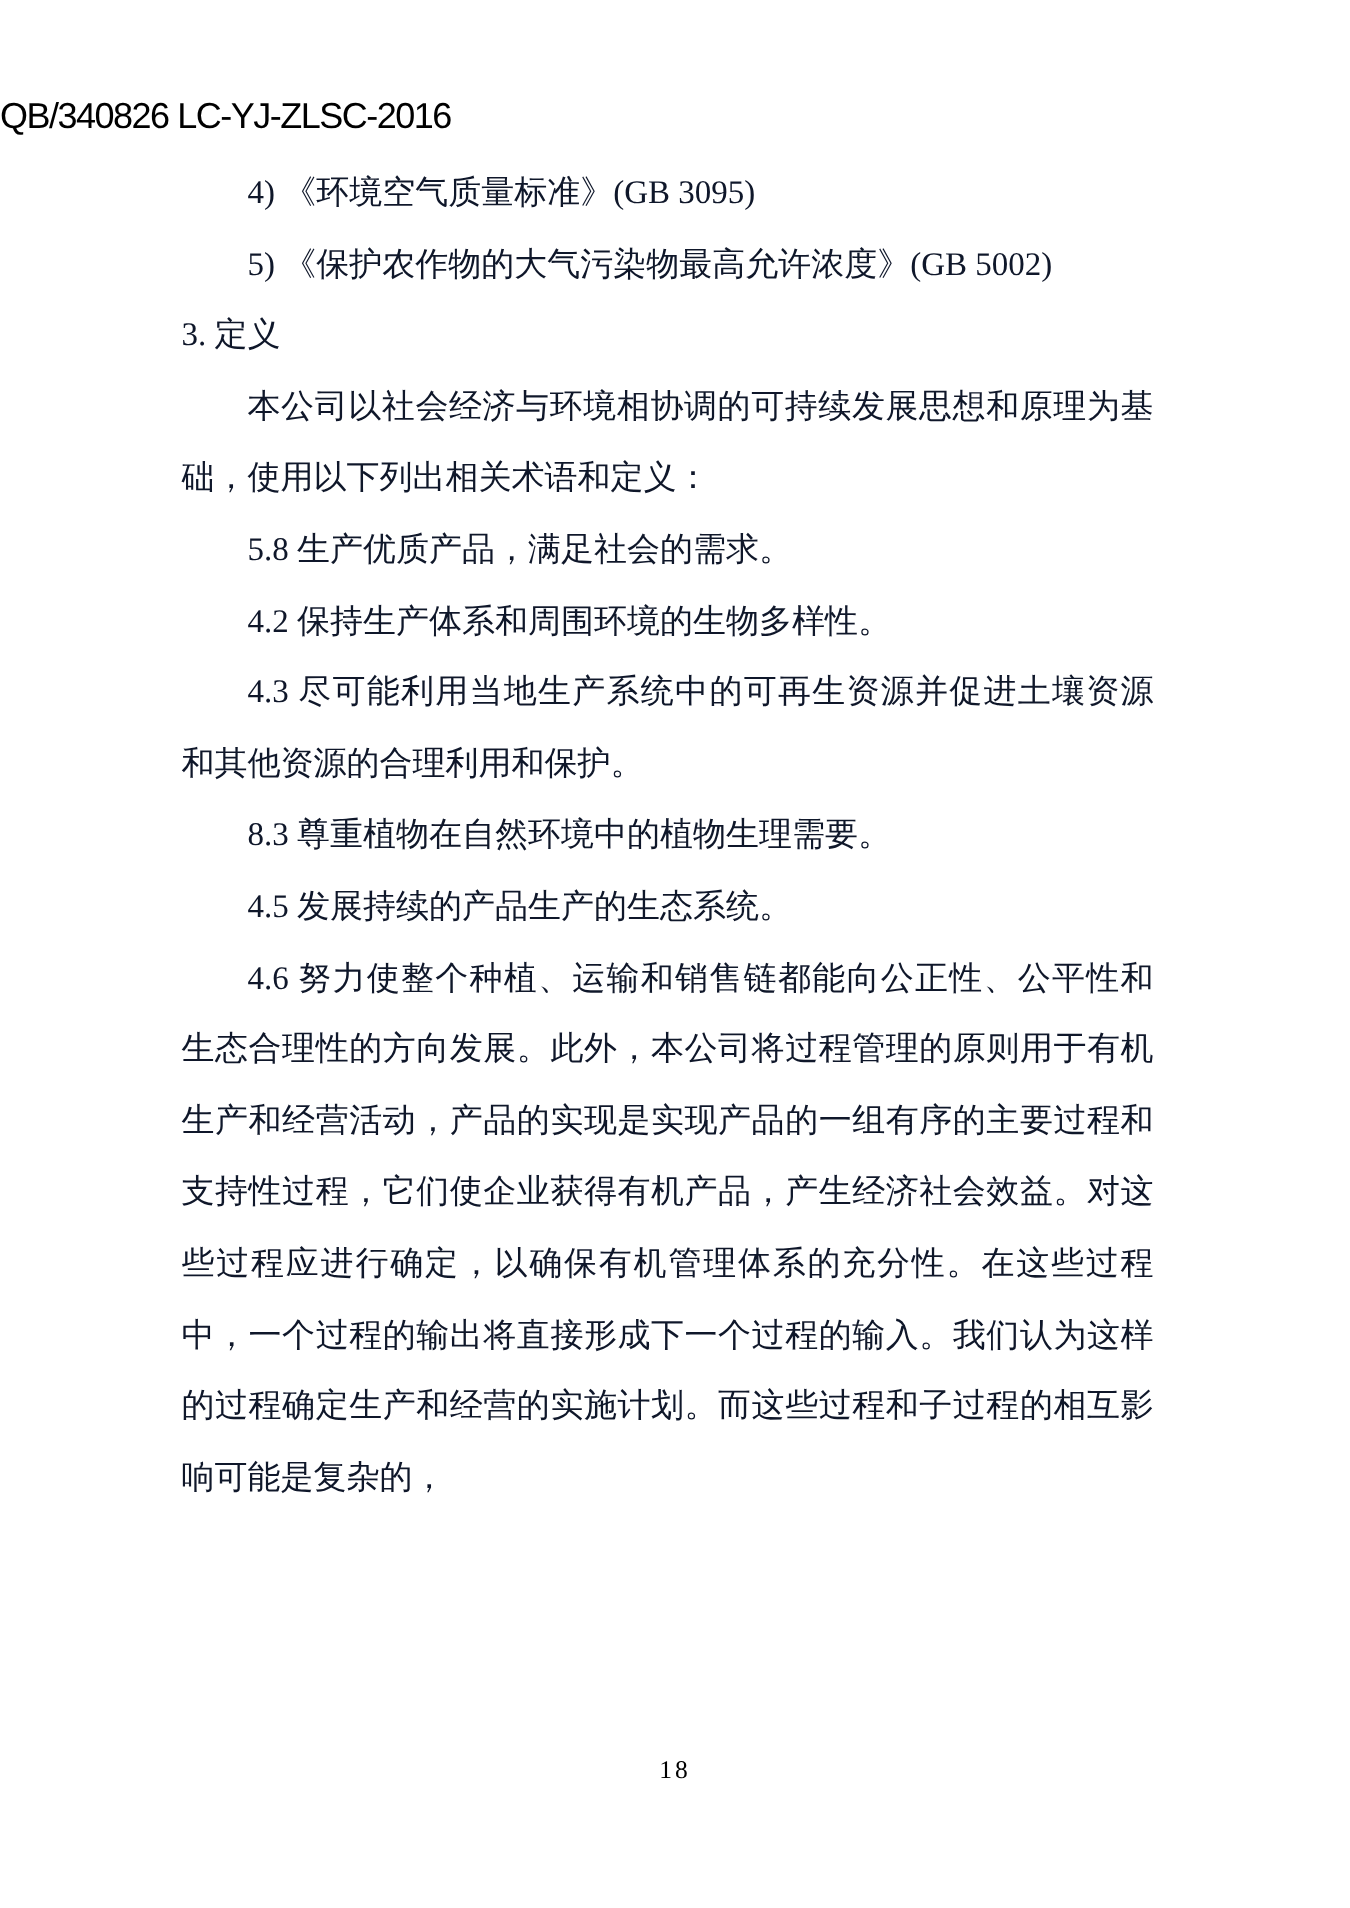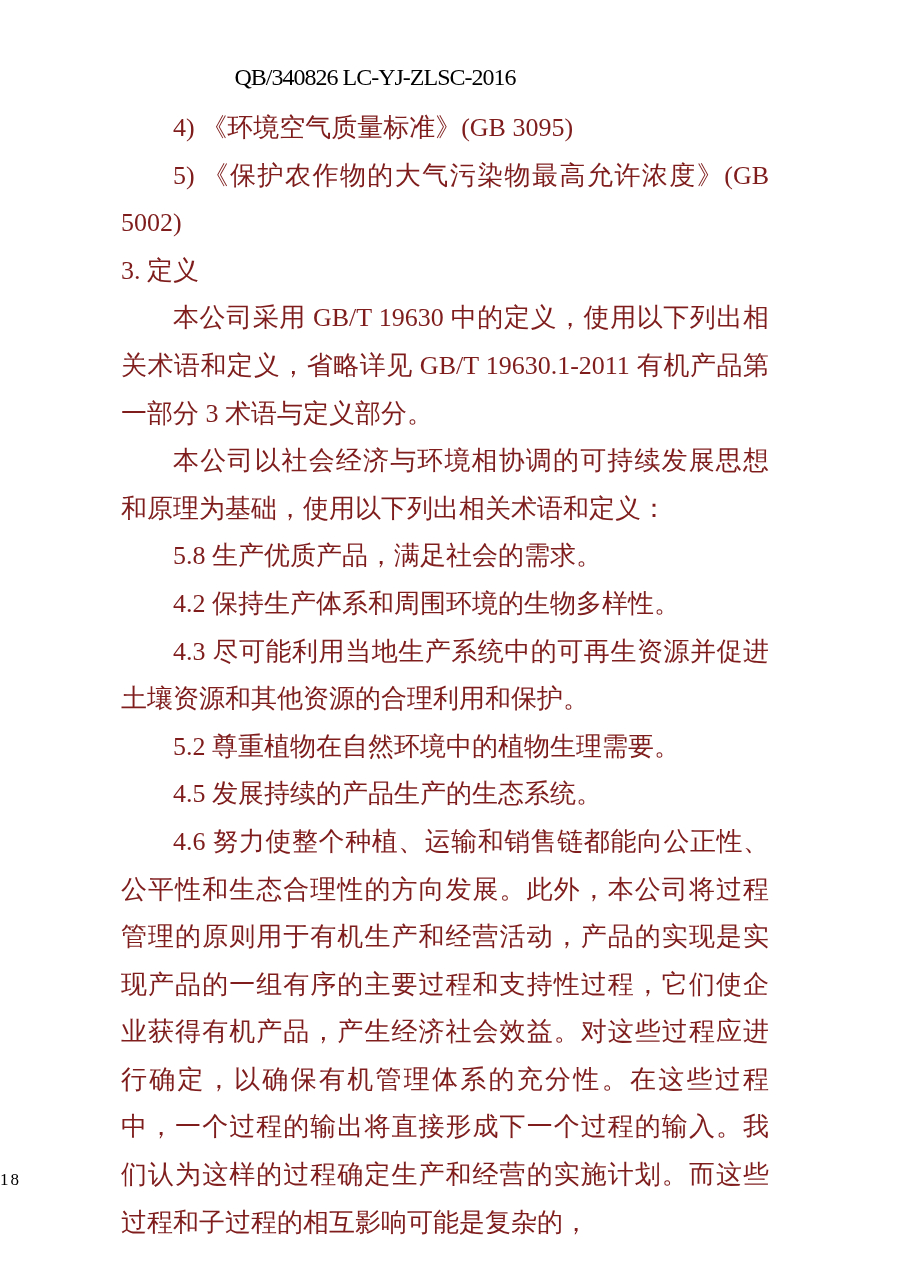--- a/index.html
+++ b/index.html
@@ -18,72 +18,71 @@
   .doc-page {
     position: absolute;
     inset: 0;
     background: #ffffff;
   }
   .doc-header {
     position: absolute;
     top: 64px;
     left: 0;
     right: 150px;
-    text-align: center;
-    font-family: Liberation Serif, serif;
+    text-align: left;
+    font-family: Liberation Sans, sans-serif;
     font-size: 24px;
     letter-spacing: -1px;
     white-space: nowrap;
     color: #000000;
   }
   .doc-body {
     position: absolute;
     top: 104px;
     left: 121px;
     right: 131px;
-    font-size: 26px;
+    font-size: 22px;
     line-height: 47.6px;
     text-align: justify;
-    color: #7f1d1d;
+    color: #0f172a;
   }
   .doc-body p {
     margin: 0;
     padding: 0;
     text-indent: 2em;
   }
   .doc-body p.heading {
     text-indent: 0;
   }
   .page-number {
     position: absolute;
     top: 1170px;
     left: 0;
     right: 0;
-    text-align: left;
+    text-align: center;
     font-size: 17px;
     letter-spacing: 2px;
     color: #000000;
   }
 </style>
 </head>
 <body>
 
 <div class="doc-page">
 
   <div class="doc-header">QB/340826 LC-YJ-ZLSC-2016</div>
 
   <div class="doc-body">
     <p>4) 《环境空气质量标准》(GB 3095)</p>
     <p>5) 《保护农作物的大气污染物最高允许浓度》(GB 5002)</p>
     <p class="heading">3. 定义</p>
-    <p>本公司采用 GB/T 19630 中的定义，使用以下列出相关术语和定义，省略详见 GB/T 19630.1-2011 有机产品第一部分 3 术语与定义部分。</p>
     <p>本公司以社会经济与环境相协调的可持续发展思想和原理为基础，使用以下列出相关术语和定义：</p>
     <p>5.8 生产优质产品，满足社会的需求。</p>
     <p>4.2 保持生产体系和周围环境的生物多样性。</p>
     <p>4.3 尽可能利用当地生产系统中的可再生资源并促进土壤资源和其他资源的合理利用和保护。</p>
-    <p>5.2 尊重植物在自然环境中的植物生理需要。</p>
+    <p>8.3 尊重植物在自然环境中的植物生理需要。</p>
     <p>4.5 发展持续的产品生产的生态系统。</p>
     <p>4.6 努力使整个种植、运输和销售链都能向公正性、公平性和生态合理性的方向发展。此外，本公司将过程管理的原则用于有机生产和经营活动，产品的实现是实现产品的一组有序的主要过程和支持性过程，它们使企业获得有机产品，产生经济社会效益。对这些过程应进行确定，以确保有机管理体系的充分性。在这些过程中，一个过程的输出将直接形成下一个过程的输入。我们认为这样的过程确定生产和经营的实施计划。而这些过程和子过程的相互影响可能是复杂的，</p>
   </div>
 
   <div class="page-number">18</div>
 
 </div>
 
 </body></html>

